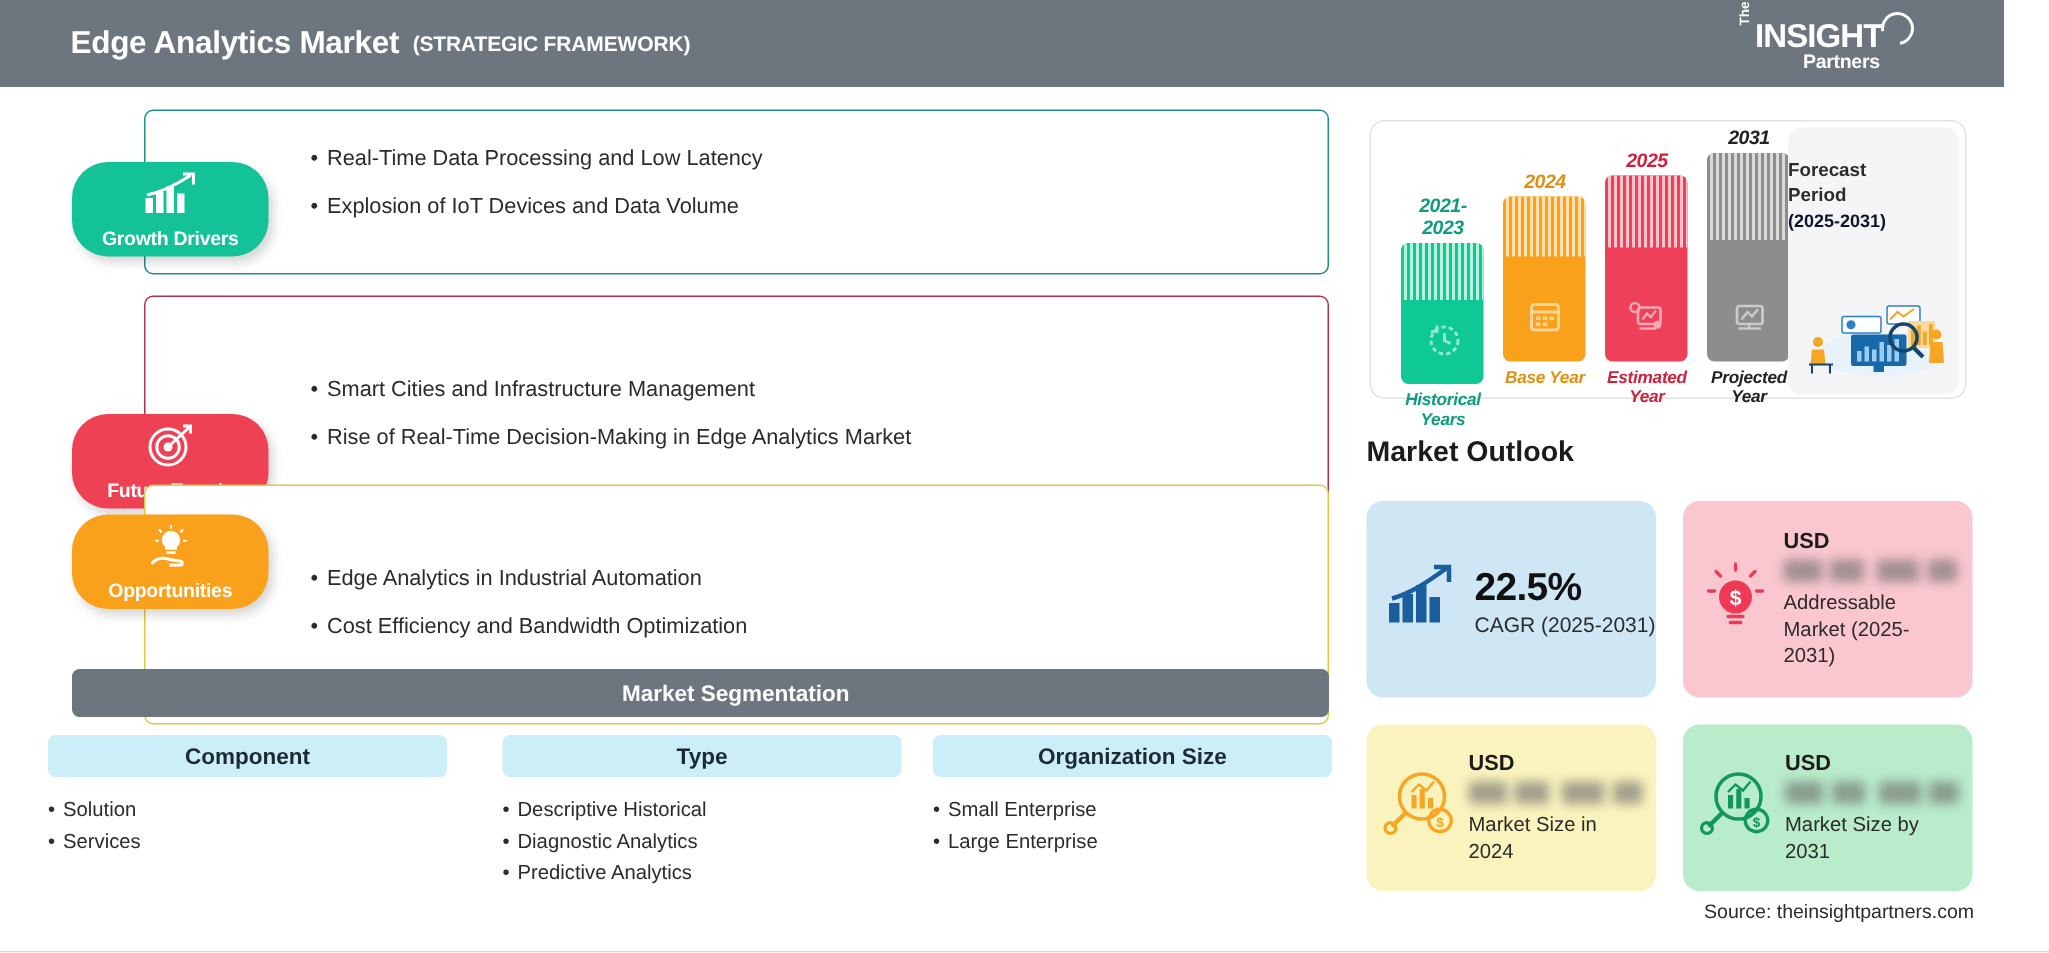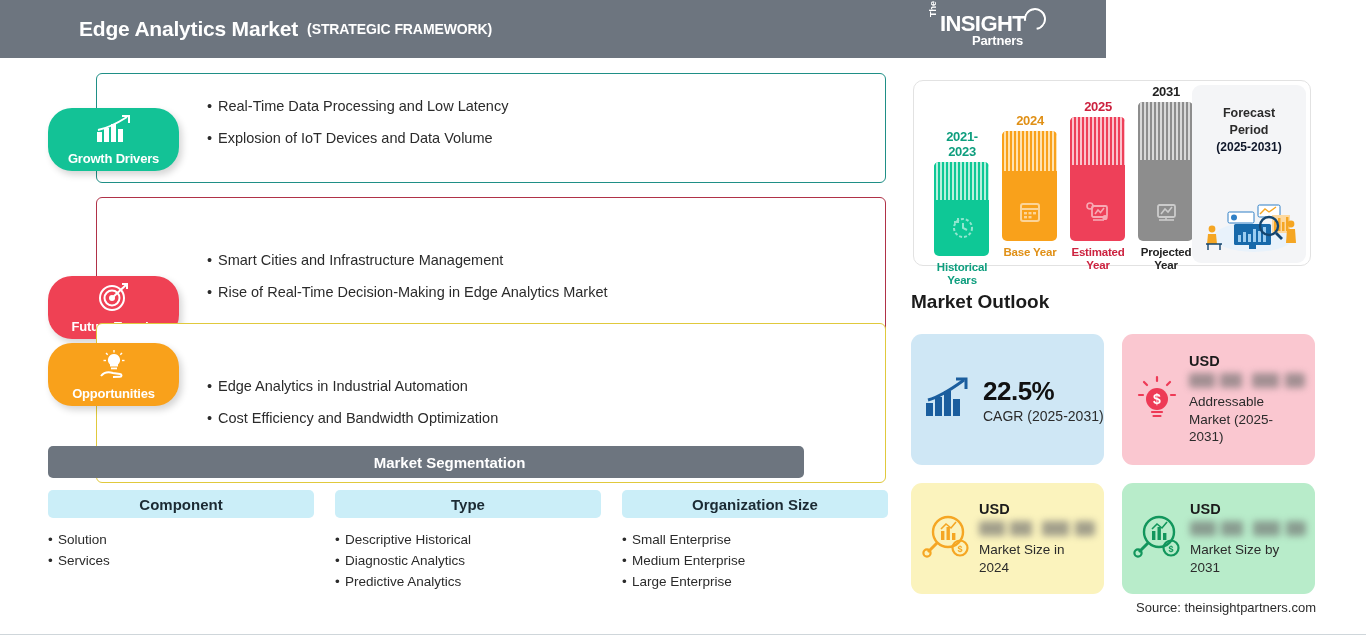--- a/index.html
+++ b/index.html
@@ -6,22 +6,22 @@
   html, body {
     width: 1366px; height: 635px;
     font-family: "Liberation Sans", sans-serif;
     background: #ffffff;
     overflow: hidden;
   }
   .page { position: relative; width: 1366px; height: 635px; background:#fff; border-bottom:1px solid #cfd6da; }
 
   
   .header {
-    position:absolute; left:0; top:0; width:1106px; height:58px;
-    background:#6d757f; display:flex; align-items:center;padding-left:32px;
+    position:absolute; left:0; top:0; width:1336px; height:58px;
+    background:#6d757f; display:flex; align-items:center;
   }
   .hdr-title { margin-left:47px; color:#ffffff; font-size:21px; font-weight:bold; letter-spacing:-0.2px; }
   .hdr-sub { color:#ffffff; font-size:14px; font-weight:bold; margin-left:9px; letter-spacing:-0.1px; }
   .logo { position:absolute; right:58px; top:7px; width:120px; height:44px; color:#fff; }
   .logo .the { position:absolute; left:0; top:10px; font-size:9px; font-weight:bold;
       transform: rotate(-90deg); transform-origin: left top; letter-spacing:0px; }
   .logo .insight { position:absolute; left:12px; top:4px; font-size:22px; font-weight:bold; letter-spacing:-0.6px; font-family:"Liberation Sans", sans-serif;}
   .logo .partners { position:absolute; left:44px; top:26px; font-size:13px; font-weight:bold; letter-spacing:-0.2px;}
   .logo .arc { position:absolute; left:96px; top:1px; width:22px; height:22px; border:2.5px solid #fff;
       border-radius:50%; border-bottom-color:transparent; transform:rotate(35deg); }
@@ -36,42 +36,42 @@
   .bul { font-size:14.5px; color:#2b2b2b; line-height:1.1; margin:8px 0; }
   .bul::before { content:"\2022"; color:#2b2b2b; display:inline-block; width:11px; margin-left:0px; }
 
   .badge { position:absolute; width:131px; height:63px; border-radius:24px;
       display:flex; flex-direction:column; align-items:center; justify-content:flex-end;
       box-shadow: 3px 4px 7px rgba(0,0,0,0.17); }
   .badge .blabel { color:#fff; font-size:13px; font-weight:bold; padding-bottom:5px; letter-spacing:-0.2px;}
   .badge .bicon { position:absolute; top:6px; left:50%; transform:translateX(-50%); }
 
   
-  .segbar { position:absolute; left:48px; top:446px; width:756px; height:32px; background:#6d757f;
+  .segbar { position:absolute; left:48px; top:446px; width:838px; height:32px; background:#6d757f;
       border-radius:5px; display:flex; align-items:center; justify-content:center;padding-left:47px; }
   .segbar span { color:#fff; font-weight:bold; font-size:15px; }
   .segcol { position:absolute; top:490px; width:266px; }
   .seghdr { height:28px; background:#cbeef8; border-radius:5px; display:flex; align-items:center;
       justify-content:center; font-weight:bold; font-size:15px; color:#1b2a33; }
   .segitems { margin-top:11px; }
   .segitem { font-size:13.5px; color:#2b2b2b; line-height:1.56; }
   .segitem::before { content:"\2022"; display:inline-block; width:10px; }
 
   
   .timeline { position:absolute; left:913px; top:80px; width:398px; height:186px;
       background:#fff; border:1px solid #e2e2e2; border-radius:10px; }
-  .barcell { position:absolute; width:56px; text-align:center; }
+  .barcell { position:absolute; width:56px; text-align:center;font-style:italic; }
   .baryear { font-size:13px; font-weight:bold; letter-spacing:-0.3px; }
   .bar { position:relative; width:55px; border-radius:5px; overflow:hidden; margin-top:3px; }
   .bar .stripes { position:absolute; left:0; top:0; width:100%; }
   .bar .bicon2 { position:absolute; left:50%; bottom:12px; transform:translateX(-50%); opacity:.55; }
   .barcap { font-size:11.5px; font-weight:bold; line-height:1.15; margin-top:5px; letter-spacing:-0.2px;}
   .fcpanel { position:absolute; right:4px; top:4px; width:114px; height:178px; background:#f4f5f7;
       border-radius:9px; }
-  .fctext { text-align:center; padding-top:20px; font-size:12.5px; font-weight:bold; color:#2b2b2b; line-height:1.35; }
+  .fctext { padding-top:20px; font-size:12.5px; font-weight:bold; color:#2b2b2b; line-height:1.35; }
   .fcsub { font-size:12px; font-weight:bold; color:#0f172a; }
 
   .mo-title { position:absolute; left:911px; top:291px; font-size:19px; font-weight:bold; color:#1b1b1b; }
 
   .card { position:absolute; border-radius:11px; }
   .card .cusd { font-size:14.5px; font-weight:bold; color:#1b1b1b; }
   .blurval { margin-top:4px; width:116px; height:15px;
       background: linear-gradient(90deg,#6d6d6d 0 22%, transparent 22% 27%, #6d6d6d 27% 46%, transparent 46% 54%, #6d6d6d 54% 78%, transparent 78% 83%, #6d6d6d 83% 100%);
       filter: blur(3.6px); opacity:.62; border-radius:3px; }
   .clabel { font-size:13.5px; color:#2b2b2b; line-height:1.32; margin-top:5px; }
@@ -159,42 +159,41 @@
         </svg>
       </span>
       <span class="blabel">Opportunities</span>
     </div>
   </div>
 
   <div class="segbar">
     <span>Market Segmentation</span>
   </div>
 
-  <div class="segcol" style="left:48px;">
+  <div class="segcol" style="left:32px;">
     <div class="seghdr">Component</div>
     <div class="segitems">
       <div class="segitem">Solution</div>
       <div class="segitem">Services</div>
     </div>
   </div>
 
   <div class="segcol" style="left:335px;">
     <div class="seghdr">Type</div>
     <div class="segitems">
       <div class="segitem">Descriptive Historical</div>
       <div class="segitem">Diagnostic Analytics</div>
       <div class="segitem">Predictive Analytics</div>
     </div>
   </div>
 
   <div class="segcol" style="left:622px;">
     <div class="seghdr">Organization Size</div>
     <div class="segitems">
       <div class="segitem">Small Enterprise</div>
-      <div class="segitem">Medium Enterprise</div>
       <div class="segitem">Large Enterprise</div>
     </div>
   </div>
 
   <div class="timeline">
 
     <div class="barcell" style="left:20px; top:48px;">
       <div class="baryear" style="color:#0e9e7e;">2021-2023</div>
       <div class="bar" style="height:94px; background:#0ec896;">
         <div class="stripes" style="height:38px; background:repeating-linear-gradient(90deg,#0ec896 0 2px,#b9f0de 2px 4px);"></div>

